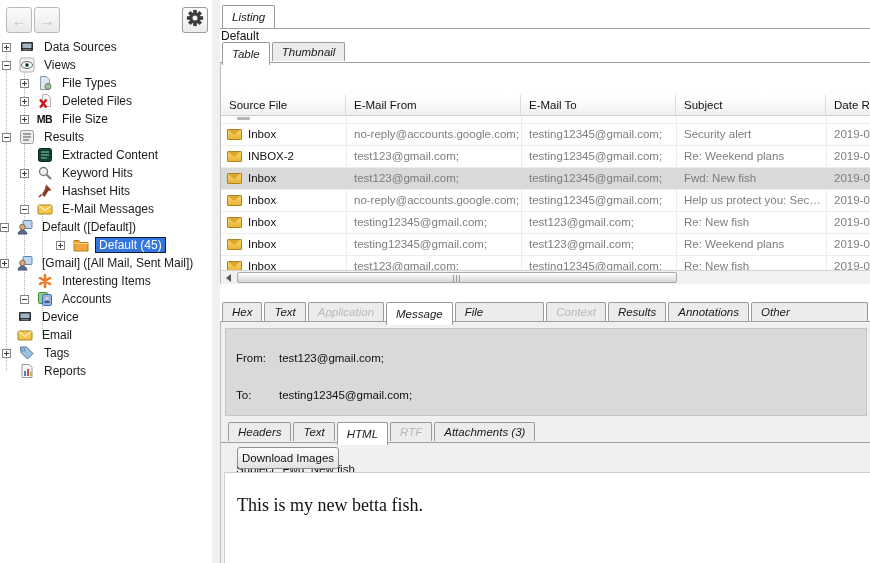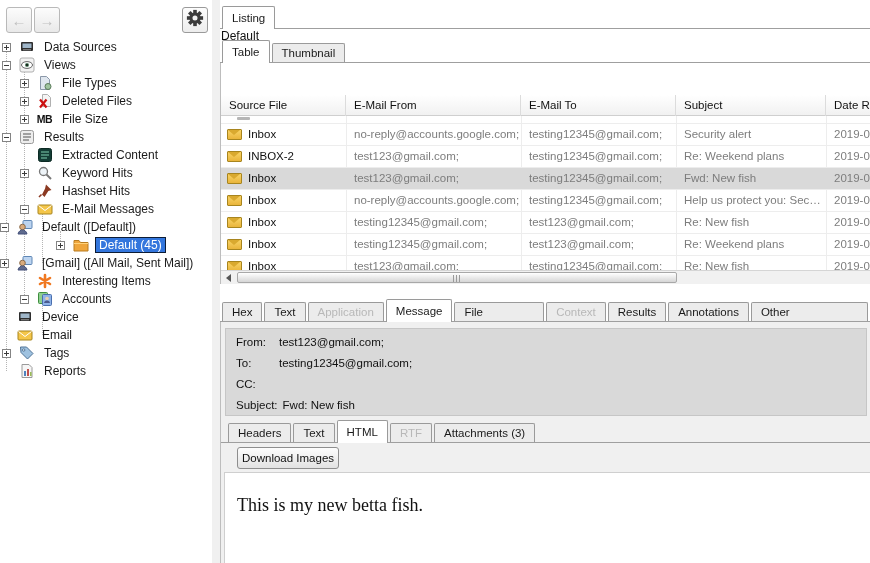--- a/index.html
+++ b/index.html
@@ -24,21 +24,21 @@
   .exp.plus::before,.exp.minus::before { content:""; position:absolute; left:1px; right:1px; top:3px; height:1px; background:#3c3c3c; }
   .exp.plus::after { content:""; position:absolute; top:1px; bottom:1px; left:3px; width:1px; background:#3c3c3c; }
   .exp.none { visibility:hidden; }
   .tico { width:17px; height:16px; margin-right:6px; flex:none; display:flex; align-items:center; justify-content:center; }
   .mbtxt { font-weight:bold; font-size:10.5px; letter-spacing:-0.5px; color:#111; }
   .tlabel { padding:1px 3px; }
   .tlabel.sel { background:#3376dd; color:#fff; border:1px solid #0c1c35; padding:0 3px; }
 
   
   #right { position:absolute; left:220px; top:0; width:650px; height:563px; background:#fff; }
-  .tabstrip { position:absolute; left:0; right:0; display:flex; align-items:flex-end; border-bottom:1px solid #9f9f9f; padding-left:2px; }
+  .tabstrip { position:absolute; left:0; right:0; display:flex; align-items:flex-start; border-bottom:1px solid #9f9f9f; padding-left:2px;font-style:italic; }
   .tab { height:19px; line-height:18px; padding:0 9px; background:#ececec; border:1px solid #9a9a9a; border-bottom:none;
          border-radius:2px 2px 0 0; margin-right:2px; font-size:11.5px; color:#1a1a1a; position:relative; }
   .tab.active { background:#fff; height:23px; line-height:23px; margin-bottom:-1px; z-index:2; }
   .tab.disabled { color:#b8b8b8; }
 
   #listing-strip { top:5px; height:24px; }
   #listing-path { position:absolute; left:1px; top:29px; font-size:12px; color:#111; }
   #view-strip { top:42px; height:21px; }
 
   
@@ -68,21 +68,21 @@
   #hs-left::before { content:""; width:0; height:0; border-top:4px solid transparent; border-bottom:4px solid transparent; border-right:5px solid #555; }
   #hs-thumb { position:absolute; left:16px; top:1px; width:440px; height:11px; border:1px solid #a8a8a8; border-radius:2px;
               background:linear-gradient(#ffffff,#d6d6d6); }
   #hs-thumb::after { content:""; position:absolute; left:50%; top:2px; width:9px; height:7px; margin-left:-4px;
                      background:repeating-linear-gradient(90deg,#9a9a9a 0 1px,transparent 1px 3px); }
 
   
   #content-strip { top:302px; height:20px; }
   #bottom-content { position:absolute; left:0; top:322px; width:650px; height:241px; background:#f0f0f0; border-left:1px solid #bdbdbd; }
   #msg-head { position:absolute; left:4px; top:6px; width:642px; height:88px; background:#d9d9d9; border:1px solid #c6c6c6; padding:3px 0 0 10px; }
-  .mh-line { height:21px; line-height:21px; font-size:11.5px; color:#111; white-space:nowrap; }
+  .mh-line { height:21px; line-height:21px; font-size:11.5px; color:#111; white-space:nowrap;margin-top:16px; }
   .mh-label { display:inline-block; min-width:38px; margin-right:5px; }
   #sub-strip { top:100px; height:21px; left:0; right:0; padding-left:7px; }
   #dl-btn { position:absolute; left:16px; top:125px; height:22px; padding:0 4px; font-size:11.5px; color:#111;
             border:1px solid #8e8e8e; border-radius:3px; background:linear-gradient(#fdfdfd,#e2e2e2); display:flex; align-items:center; }
   #html-view { position:absolute; left:3px; top:150px; width:647px; height:91px; background:#fff; border:1px solid #cfcfcf; border-right:none; border-bottom:none; }
   #html-body { padding:22px 0 0 12px; font-family:"Liberation Serif", serif; font-size:18px; color:#111; }
 </style>
 </head>
 <body>
 

